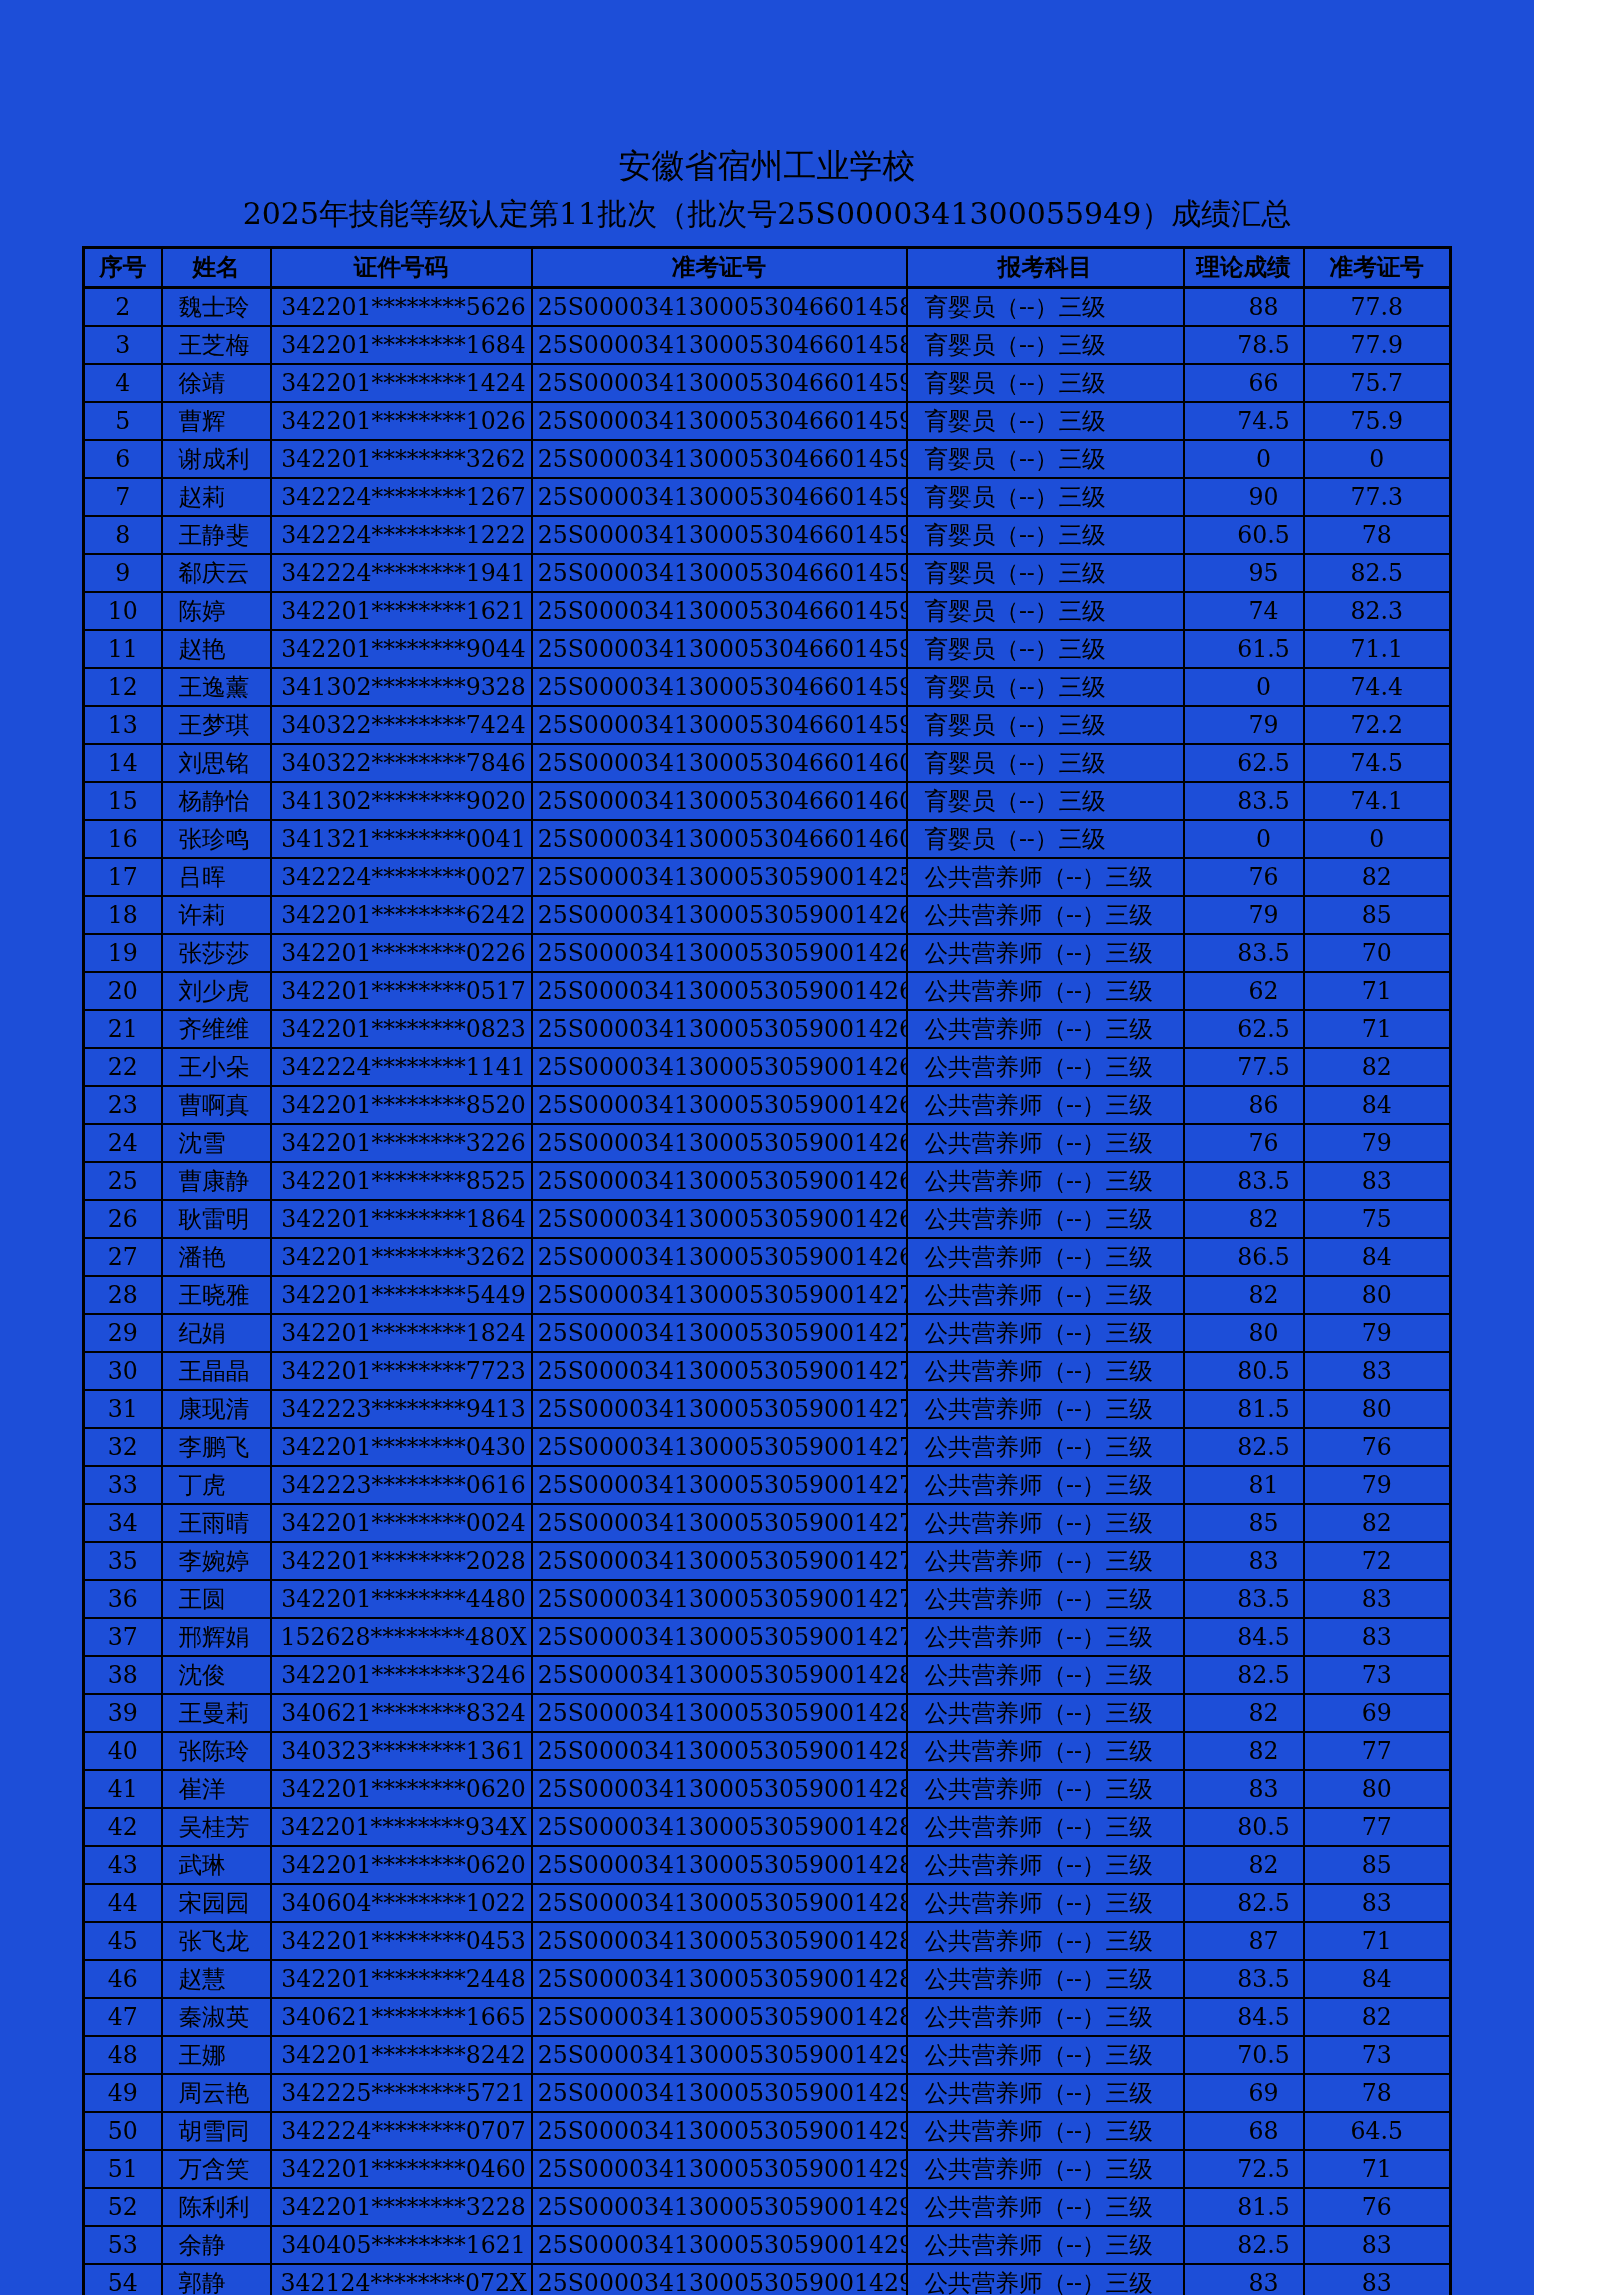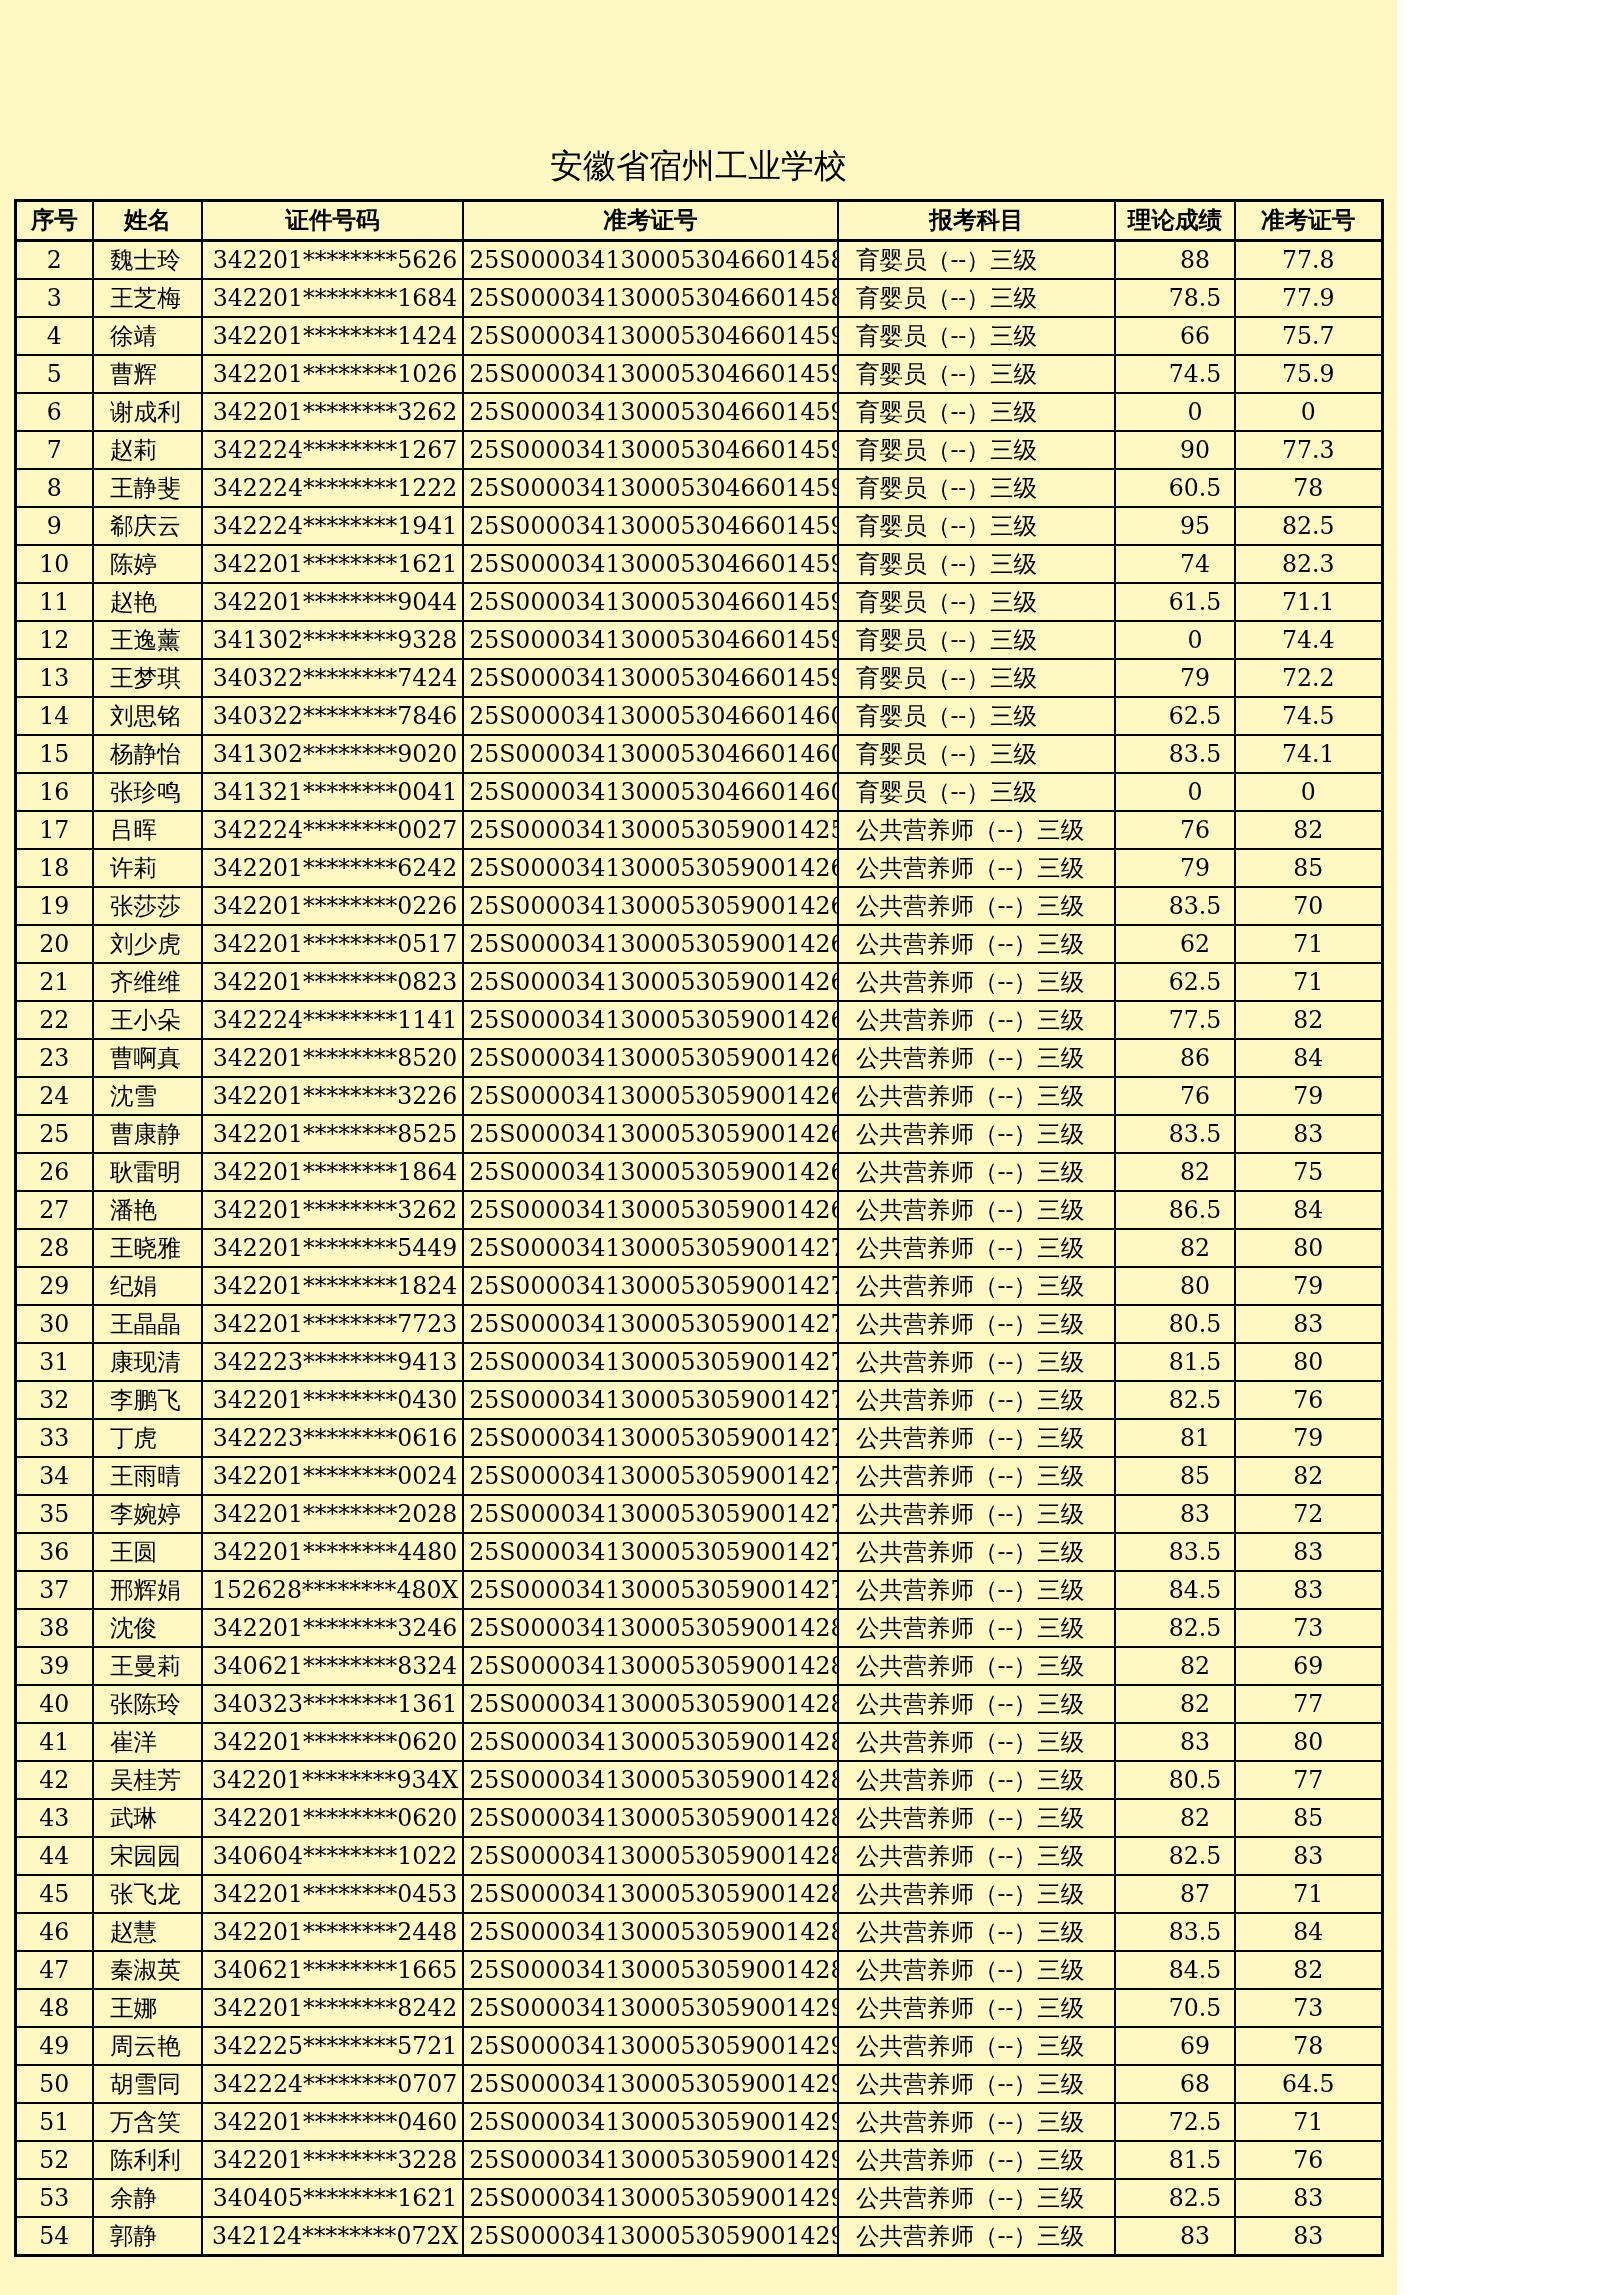--- a/index.html
+++ b/index.html
@@ -2,23 +2,23 @@
 <html style="font-size:10.5px"><head>
 <meta charset="utf-8">
 <style>
   html, body {
     margin: 0;
     padding: 0;
     background: #ffffff;
   }
   .page {
     position: relative;
-    width: 1397px;
+    width: 1534px;
     height: 2295px;
-    background: #fef9c3;
+    background: #1d4ed8;
     font-family: "DejaVu Serif", "Liberation Serif", serif;
     color: #000000;
     overflow: hidden;
   }
   .titles {
     padding-top: 149px;
     text-align: center;
   }
   .doc-title {
     font-size: 33px;
@@ -66,20 +66,21 @@
   td.c-subject { text-align: left; padding-left: 17px; }
   td.c-theory  { text-align: center; padding-left: 40px; }
   td.c-practical { text-align: center; }
 </style>
 </head>
 <body>
 
 <div class="page">
   <div class="titles">
     <div class="doc-title">安徽省宿州工业学校</div>
+    <div class="doc-subtitle">2025年技能等级认定第11批次（批次号25S0000341300055949）成绩汇总</div>
   </div>
 
   <table class="score-table">
     <colgroup>
       <col style="width:78px">
       <col style="width:109px">
       <col style="width:261px">
       <col style="width:375px">
       <col style="width:277px">
       <col style="width:120px">

